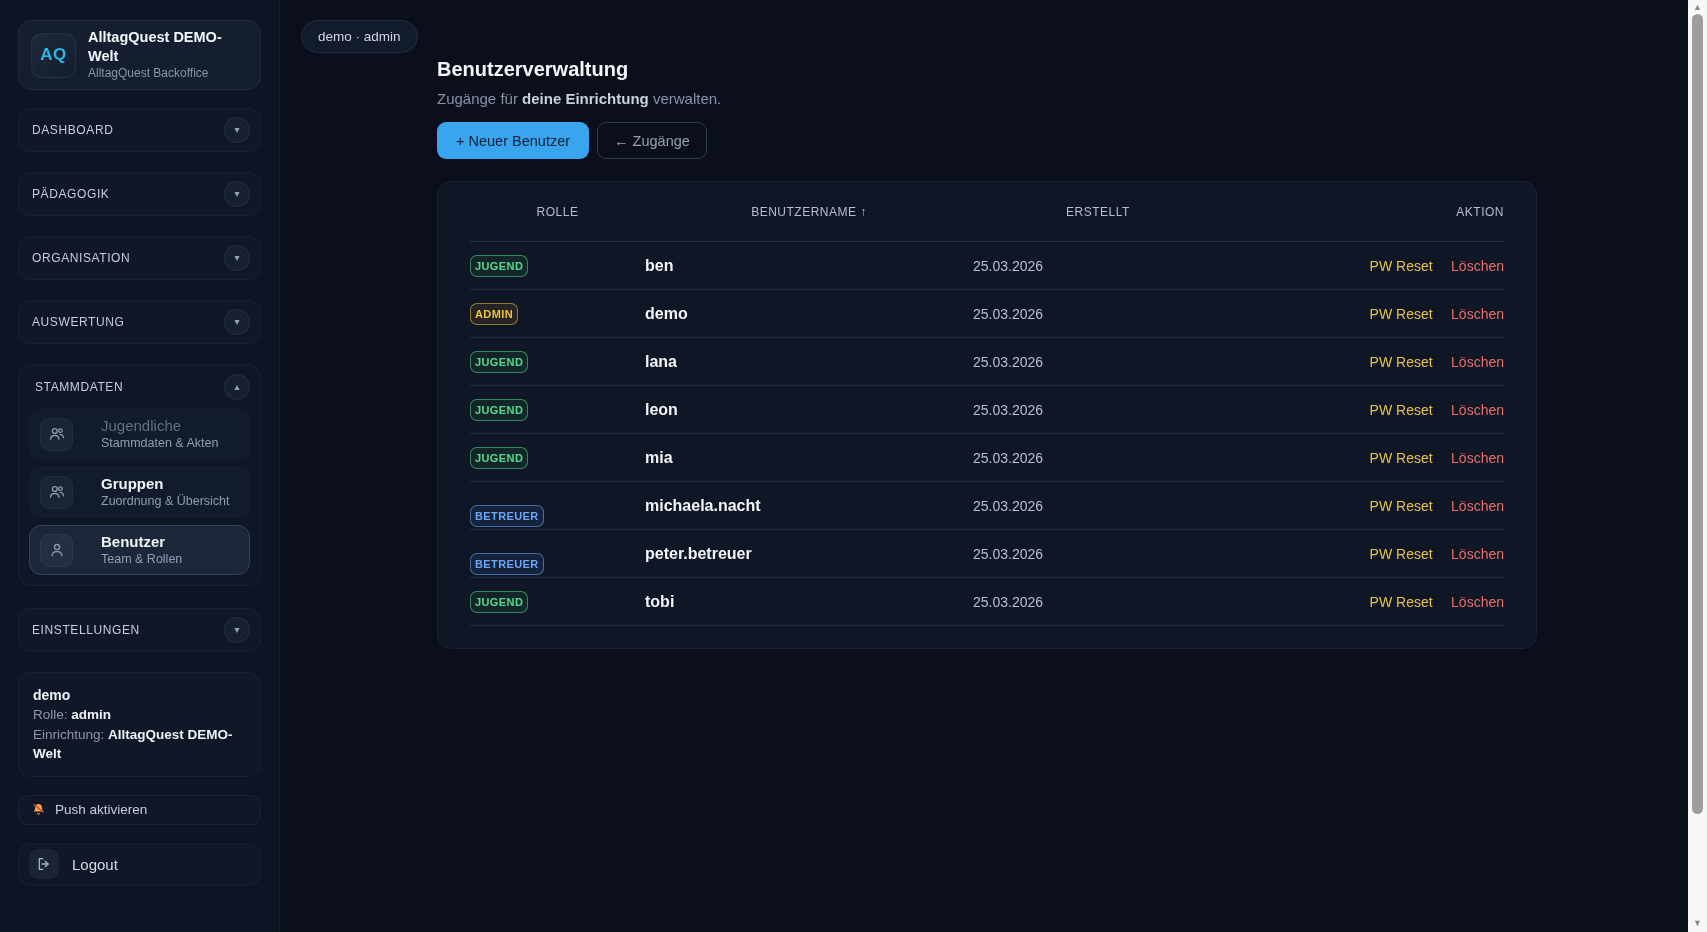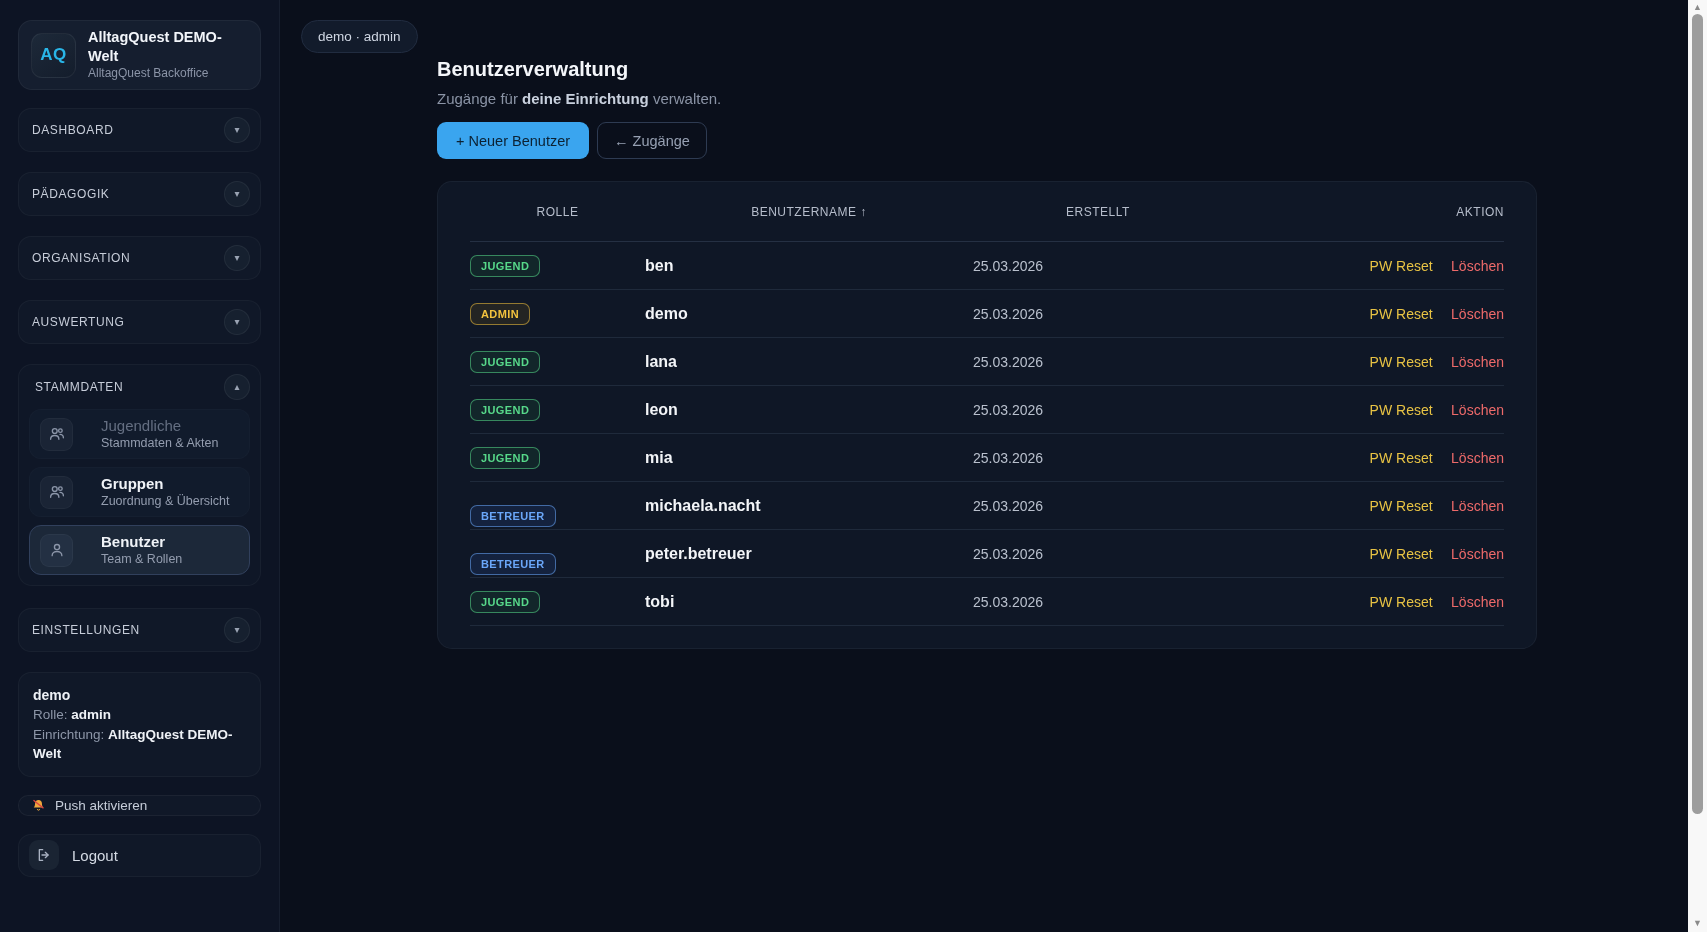--- a/index.html
+++ b/index.html
@@ -75,21 +75,21 @@
 
   .user-card {
     background:#101828; border:1px solid rgba(255,255,255,0.04);
     border-radius:13px; padding:12px 14px; margin-bottom:18px;
     font-size:13.5px; line-height:1.45; color:#8d96a8;
   }
   .user-card b { color:#eef1f6; }
   .user-card .uname { font-weight:bold; color:#eef1f6; font-size:14px; }
 
   .push-btn {
-    height:21px; border-radius:10px; background:#101828;
+    height:30px; border-radius:10px; background:#101828;
     border:1px solid rgba(255,255,255,0.05);
     display:flex; align-items:center; gap:9px; padding:0 12px;
     color:#c6cdd9; font-size:13.5px; cursor:pointer; margin-bottom:18px;
   }
   .logout-btn {
     height:43px; border-radius:13px; background:#101828;
     border:1px solid rgba(255,255,255,0.04);
     display:flex; align-items:center; gap:13px; padding:0 10px;
     cursor:pointer;
   }
@@ -134,21 +134,21 @@
     grid-template-columns:175px 328px 250px 1fr;
     align-items:center;
     margin:0 32px;
     height:48px;
     border-bottom:1px solid rgba(120,140,175,0.16);
   }
   .trow.head { height:60px; border-bottom:1px solid rgba(120,140,175,0.22); }
   .th { color:#b6bdcb; font-size:12px; letter-spacing:0.5px; text-align:center; }
   .th.right { text-align:right; }
   .badge {
-    display:inline-block; padding:4px 10px; border-radius:7px;
+    display:inline-block; padding:4px 4px; border-radius:7px;
     font-size:11px; font-weight:bold; letter-spacing:0.4px;
   }
   .badge-green { color:var(--badge-green,#57d98a); border:1px solid rgba(87,217,138,0.55); background:rgba(33,110,62,0.18); }
   .badge-amber { color:var(--badge-amber,#f2c23e); border:1px solid rgba(242,194,62,0.55); background:rgba(140,105,25,0.16); }
   .badge-blue  { color:var(--badge-blue,#6aa6f8);  border:1px solid rgba(106,166,248,0.55); background:rgba(45,90,170,0.18);margin-top:20px; }
   .user-cell { color:#f3f5f8; font-weight:bold; font-size:16px; }
   .date-cell { color:#b9c0cd; font-size:14px; }
   .action-cell { text-align:right; white-space:nowrap; }
   .action-cell a { cursor:pointer; font-size:14px; text-decoration:none; }
   .pw-reset { color:var(--action-yellow,#e8c344); margin-right:14px; }

